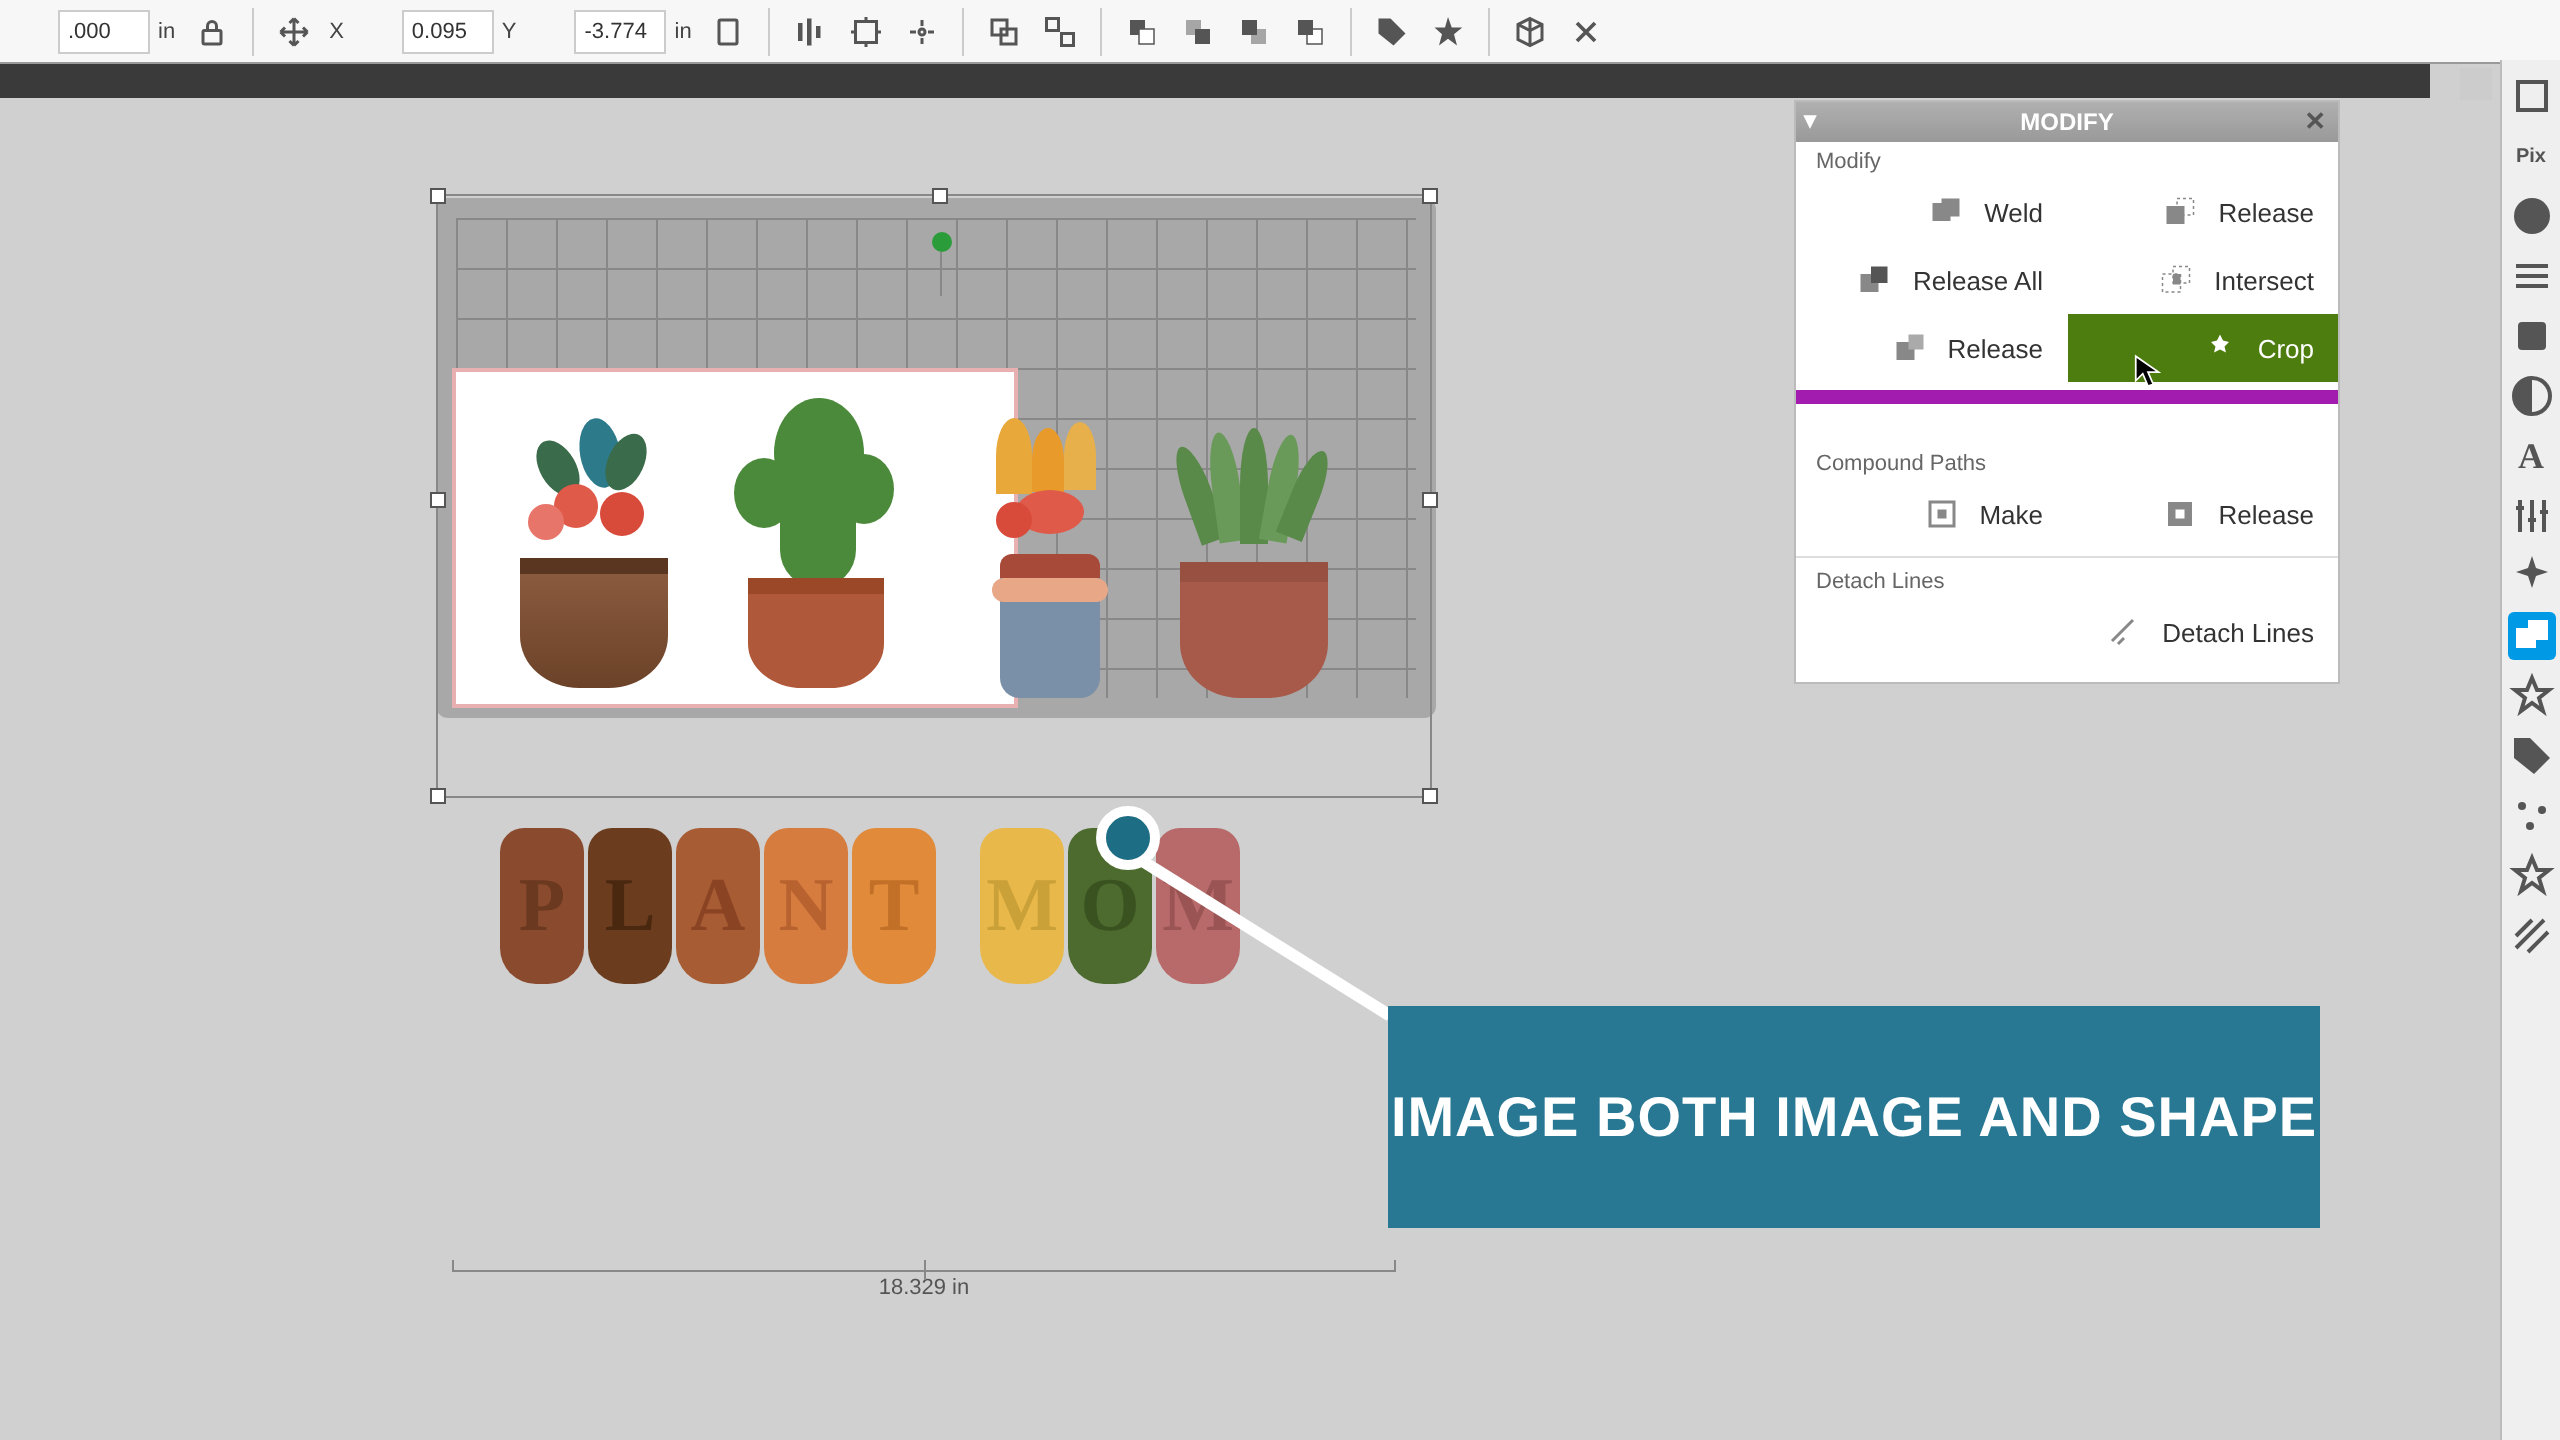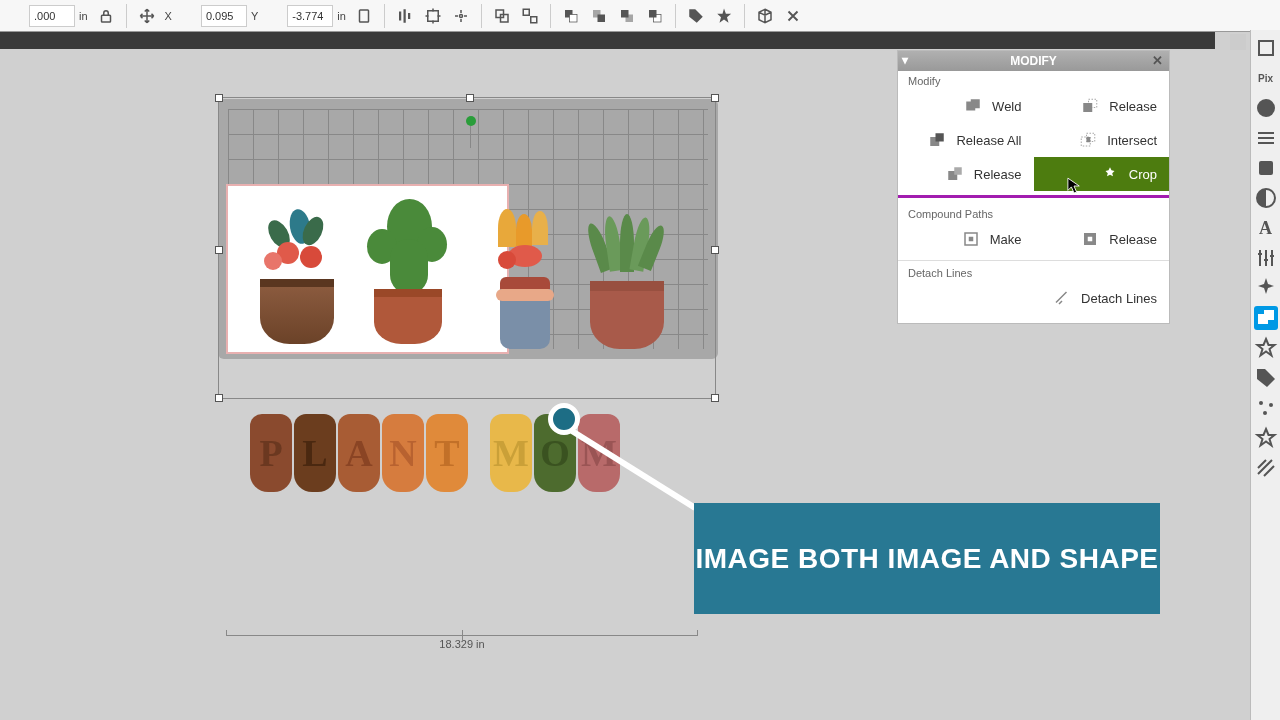--- a/index.html
+++ b/index.html
@@ -306,21 +306,21 @@
     </div>
     <div class="mp-btn active">
       <span class="mp-icon">
           <svg viewBox="0 0 24 24" fill="#fff">
             <path d="M12 3l2 4 4 1-3 3 1 4-4-2-4 2 1-4-3-3 4-1z"></path>
           </svg>
         </span>
       <span>Crop</span>
     </div>
   </div>
-  <div class="mp-section-label" style="border-top:3px solid #a21caf;margin-top:4px;padding-top:10px">Compound Paths</div>
+  <div class="mp-section-label" style="border-top:7px solid #a21caf;margin-top:4px;padding-top:24px">Compound Paths</div>
   <div class="mp-row">
     <div class="mp-btn">
       <span class="mp-icon">
           <svg viewBox="0 0 24 24">
             <rect x="4" y="4" width="16" height="16" fill="none" stroke="#888" stroke-width="2"></rect>
             <rect x="9" y="9" width="6" height="6" fill="#888"></rect>
           </svg>
         </span>
       <span>Make</span>
     </div>

